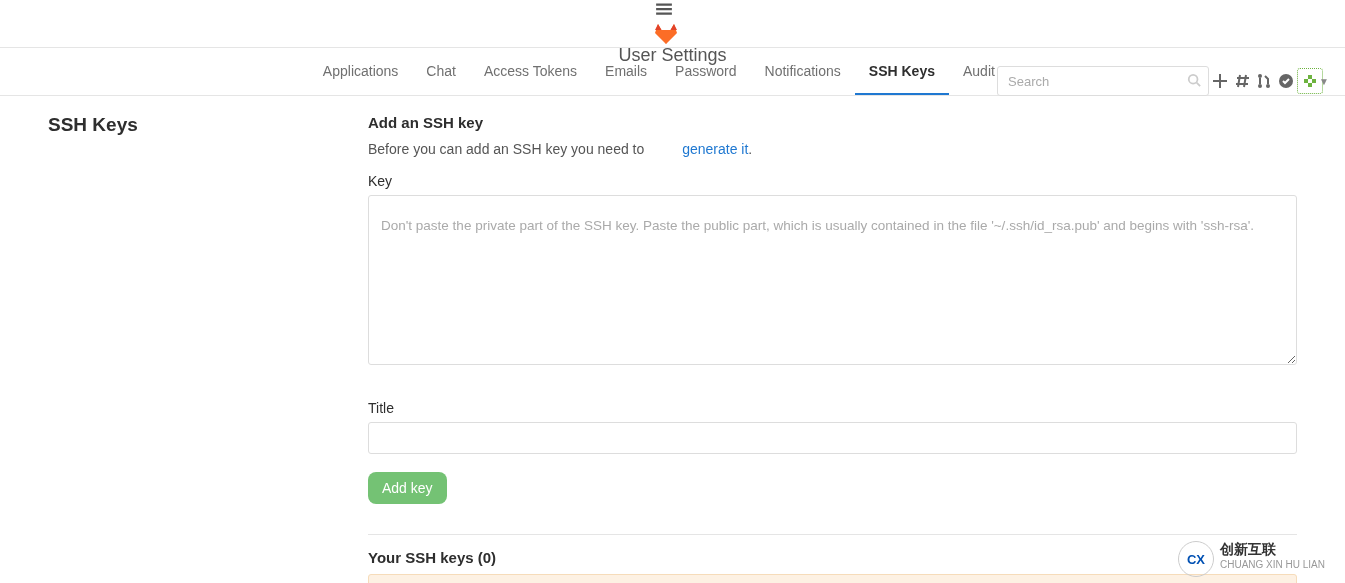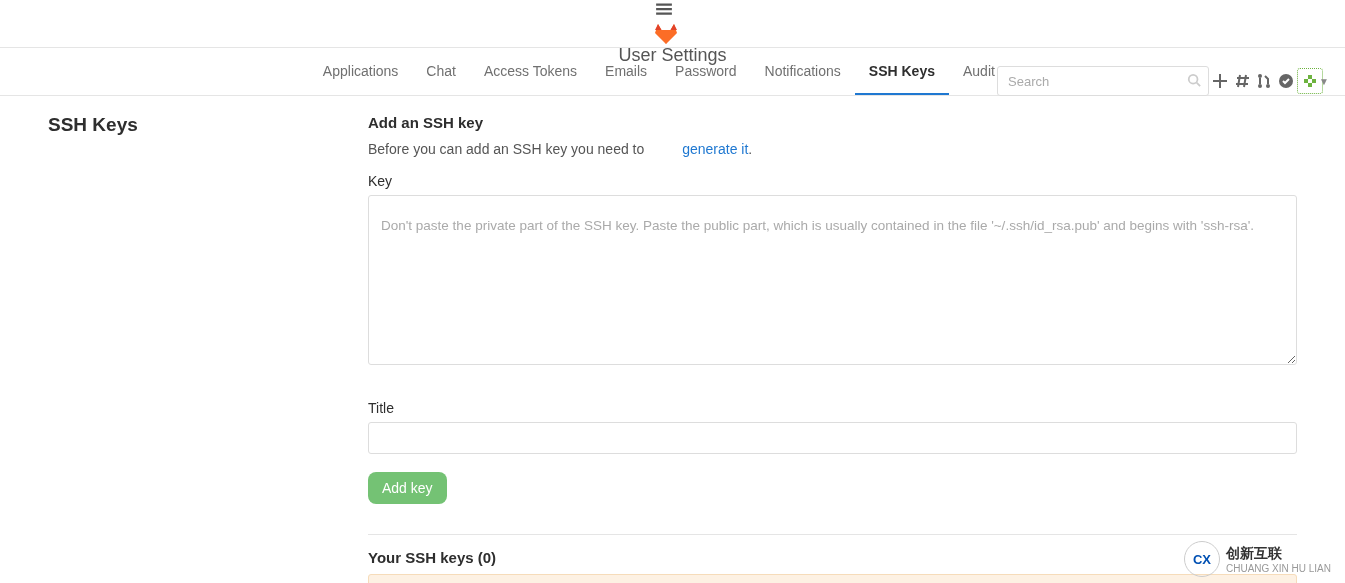--- a/index.html
+++ b/index.html
@@ -28,21 +28,21 @@
 .intro { font-size: 14px; color: #555; margin-bottom: 16px; }
 .intro a { color: #1f78d1; text-decoration: none; margin-left: 34px; }
 .lbl { display: block; font-size: 14px; font-weight: 400; color: #2e2e2e; margin-bottom: 6px; }
 textarea { width: 100%; height: 170px; padding: 22px 12px; border: 1px solid #ddd; border-radius: 3px; font-family: inherit; font-size: 13.5px; color: #333; resize: vertical; margin-bottom: 32px; }
 textarea::placeholder { color: #aaa; }
 .tinput { width: 100%; height: 32px; padding: 4px 10px; border: 1px solid #ddd; border-radius: 3px; font-size: 14px; margin-bottom: 18px; }
 .btn-add { background: #5cb85c; opacity: 0.85; color: #fff; border: none; border-radius: 8px; padding: 8px 14px; font-size: 14px; cursor: pointer; margin-bottom: 30px; }
 hr.sep { border: none; border-top: 1px solid #e5e5e5; margin-bottom: 14px; }
 .keys-head { font-size: 15px; font-weight: 700; margin-bottom: 8px; }
 .alert { background: #fdf1e3; border: 1px solid #f6dcba; color: #8a6d3b; padding: 10px 14px; border-radius: 3px; text-align: center; font-size: 14px; }
-.watermark { position: fixed; right: 14px; bottom: 6px; display: flex; align-items: center; gap: 6px; font-size: 10px; color: #999; }
+.watermark { position: fixed; right: 20px; bottom: 6px; display: flex; gap: 6px; font-size: 10px; color: #999; }
 .wm-logo { width: 36px; height: 36px; border-radius: 50%; border: 1px solid #ccc; display:flex; align-items:center; justify-content:center; color:#0050b3; font-weight:bold; font-size:13px; }
 </style>
 </head>
 <body>
 
 <div class="topbar">
   <div class="hamburger">
     <svg viewBox="0 0 16 16" width="18" height="18">
         <path fill="currentColor" d="M1 3h14v2H1zM1 7h14v2H1zM1 11h14v2H1z"></path>
       </svg>

